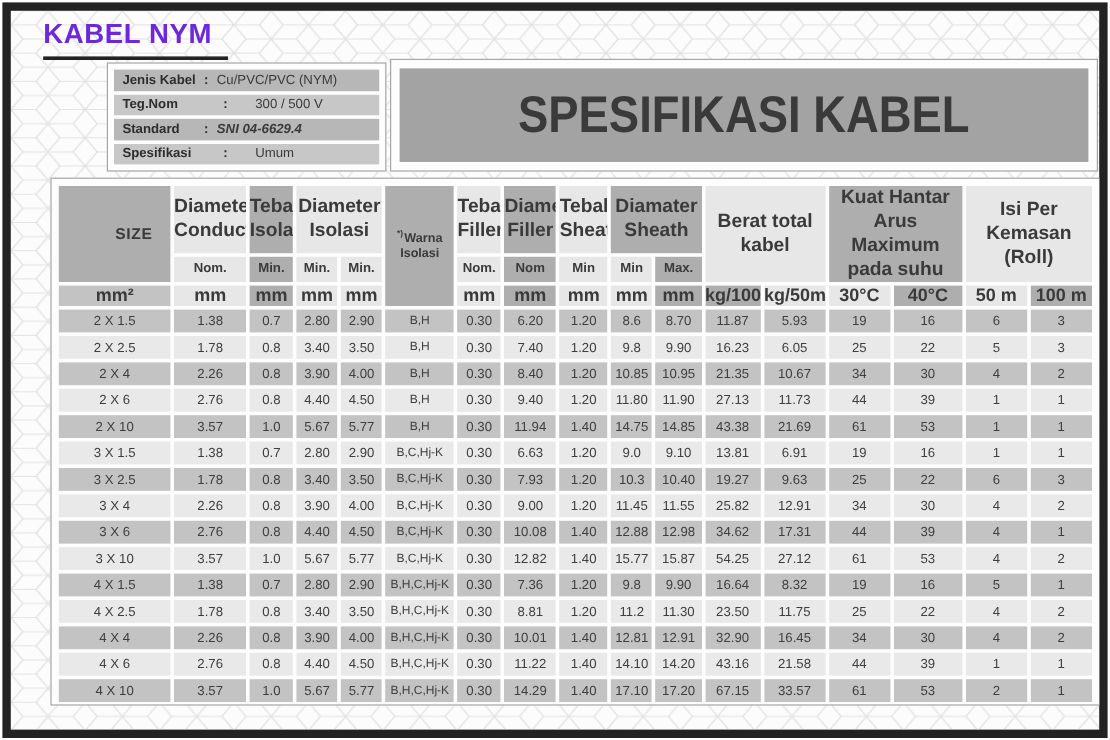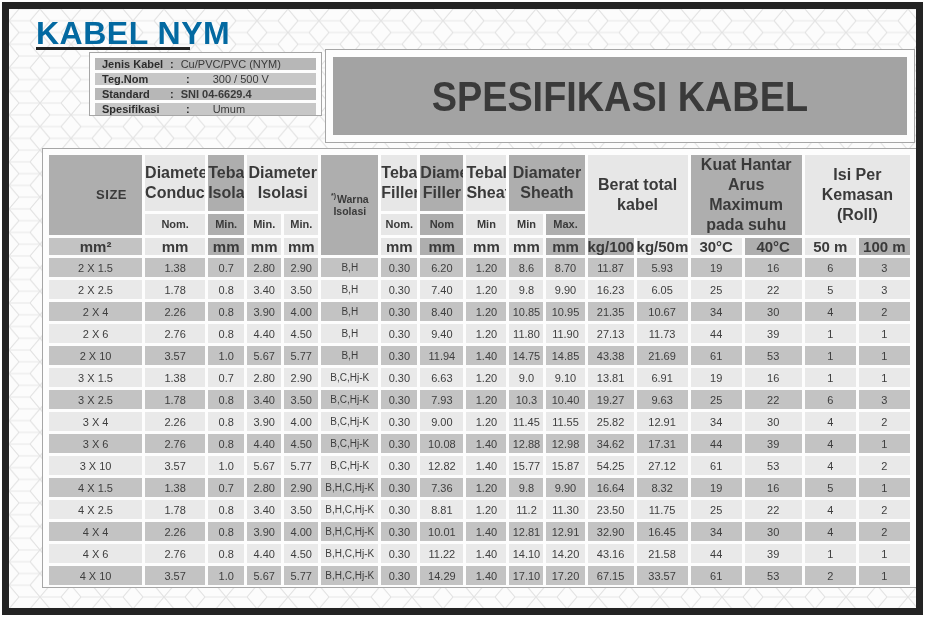--- a/index.html
+++ b/index.html
@@ -6,41 +6,41 @@
   html,body { width:925px; height:617px; font-family:"Liberation Sans", sans-serif; background:#ffffff; }
   .frame {
     position:absolute; left:2px; top:2px; width:921px; height:613px;
     border:7px solid #232323; background:#fcfcfc; overflow:hidden;
   }
   .hexbg { position:absolute; left:0; top:0; width:100%; height:100%; z-index:0; }
   .layer { position:absolute; z-index:1; }
 
   
   .page-title {
-    left:27px; top:6px; font-size:32px; font-weight:bold; color:#0369a1;
+    left:27px; top:6px; font-size:23px; font-weight:bold; color:#6d28d9;
     letter-spacing:.5px; white-space:nowrap;
   }
   .title-underline { left:27px; top:38px; width:154px; height:3px; background:#232323; }
 
   
   .info-panel {
-    left:80px; top:43px; width:233px; height:64px;
+    left:80px; top:43px; width:233px; height:91px;
     background:#fdfdfd; border:1px solid #a6a6a6; padding:5px;
     display:flex; flex-direction:column; gap:3px;
   }
   .info-row {
     height:18px; display:flex; align-items:center; padding:0 7px;
     font-size:11px; color:#333;
   }
   .info-row.odd  { background:#b7b7b7; }
   .info-row.even { background:#c7c7c7;gap:16px; }
   .info-label { font-weight:bold; width:68px; color:#2d2d2d; }
   .info-colon { font-weight:bold; color:#2d2d2d; margin-right:7px; }
   .info-value { color:#3a3a3a; }
-  .info-value.bold { font-weight:bold; }
+  .info-value.bold { font-weight:bold;font-style:italic; }
 
   
   .spec-panel {
     left:316px; top:40px; width:590px; height:94px;
     background:#fdfdfd; border:1px solid #a6a6a6; padding:7px;
   }
   .spec-inner {
     width:100%; height:100%; background:#a3a3a3;
     display:flex; align-items:center; justify-content:center;
   }

